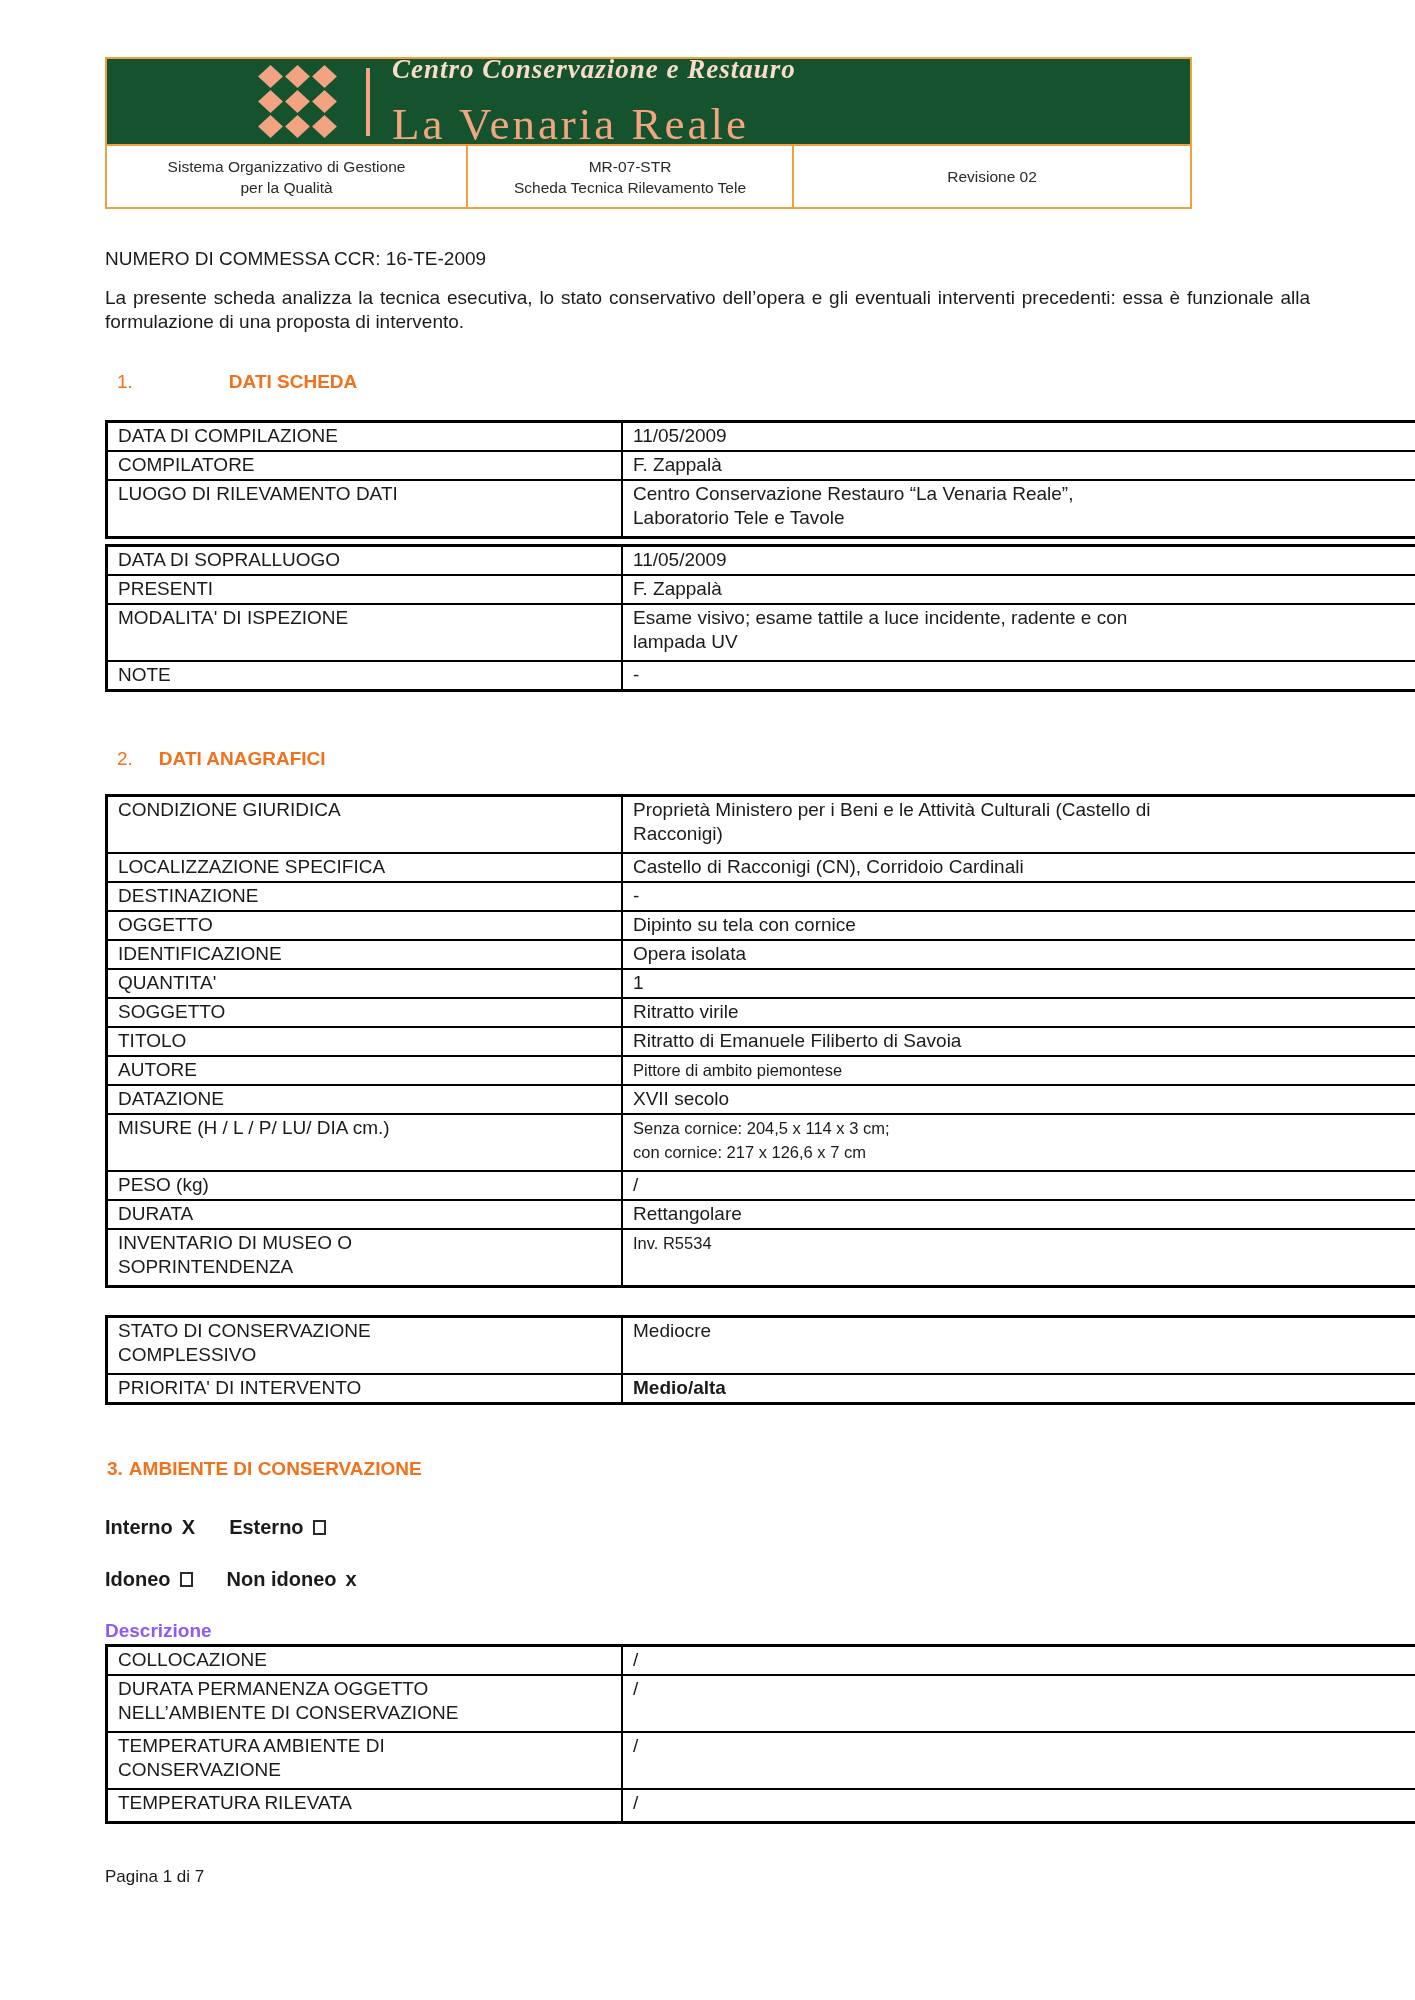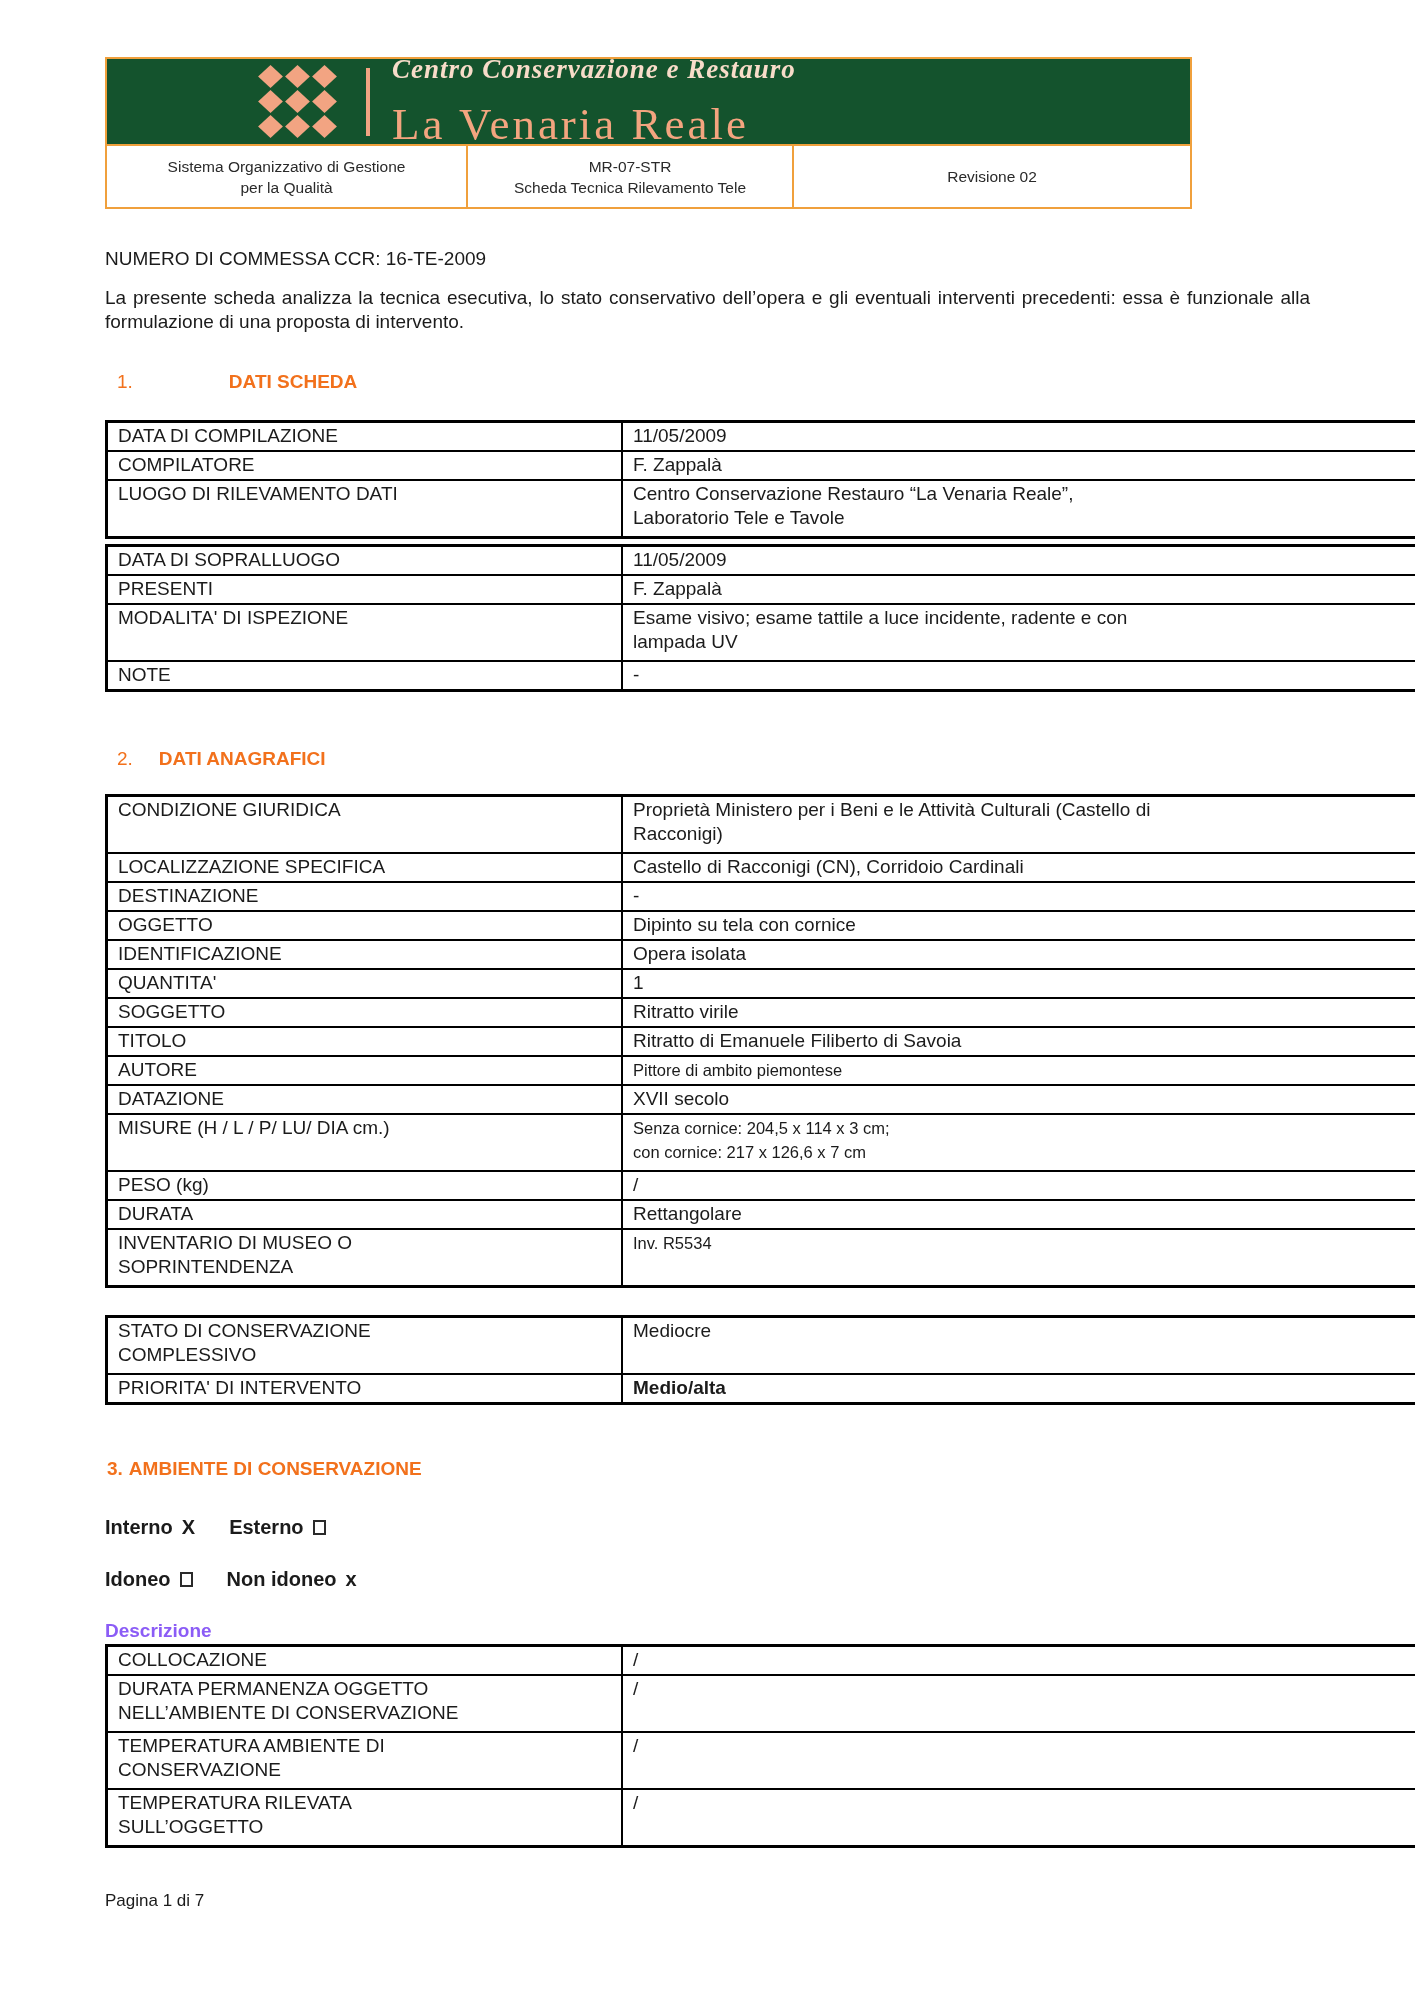--- a/index.html
+++ b/index.html
@@ -378,21 +378,20 @@
             <div>TEMPERATURA AMBIENTE DI</div>
             <div>CONSERVAZIONE</div>
           </div>
           <div class="cell val">
             <div>/</div>
           </div>
         </div>
         <div class="trow">
           <div class="cell lbl multi">
             <div>TEMPERATURA RILEVATA</div>
-            <div>SULL’OGGETTO</div>
           </div>
           <div class="cell val">
             <div>/</div>
           </div>
         </div>
       </div>
 
     <div class="footer">Pagina 1 di 7</div>
 
   </div>

